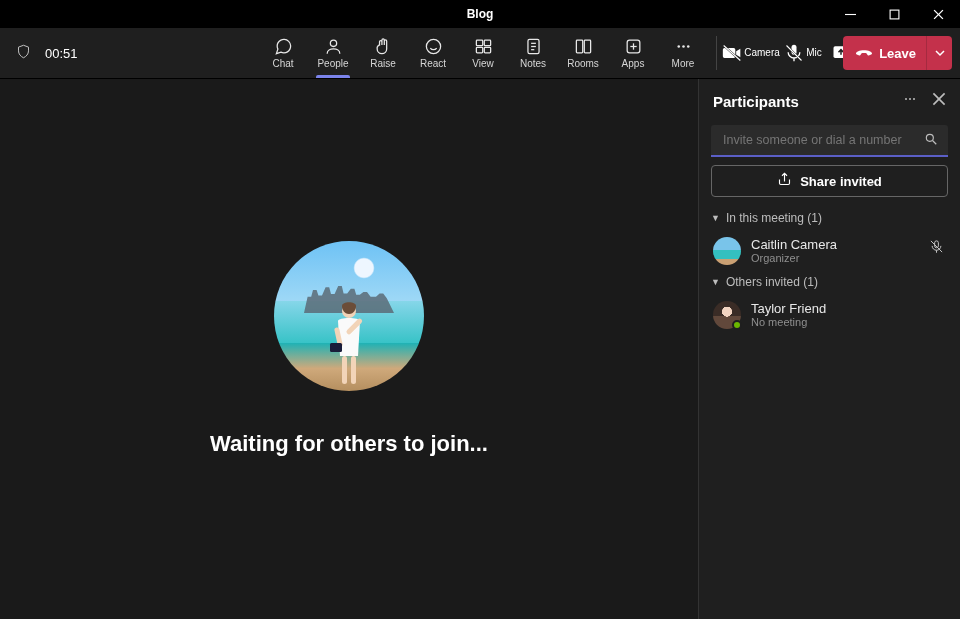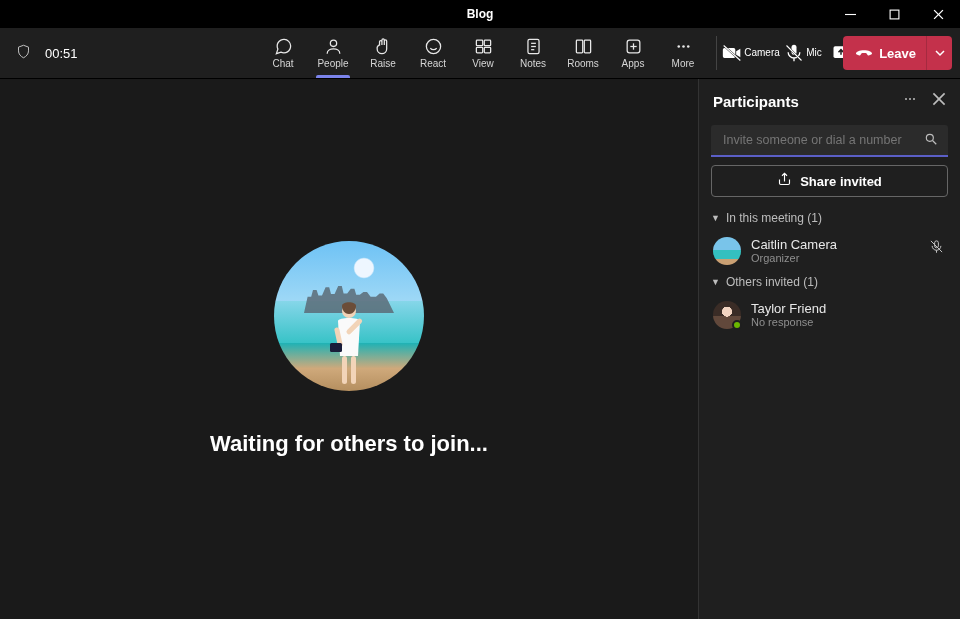--- a/index.html
+++ b/index.html
@@ -314,20 +314,20 @@
         <span>Others invited (1)</span>
       </div>
 
       <div class="person-row">
         <div class="p-avatar">
           <div class="p-avatar-inner av2"></div>
           <div class="presence-dot"></div>
         </div>
         <div>
           <div class="p-name">Taylor Friend</div>
-          <div class="p-sub">No response</div>
+          <div class="p-sub">No meeting</div>
         </div>
       </div>
 
     </div>
   </div>
 
 </div>
 
 </body></html>

